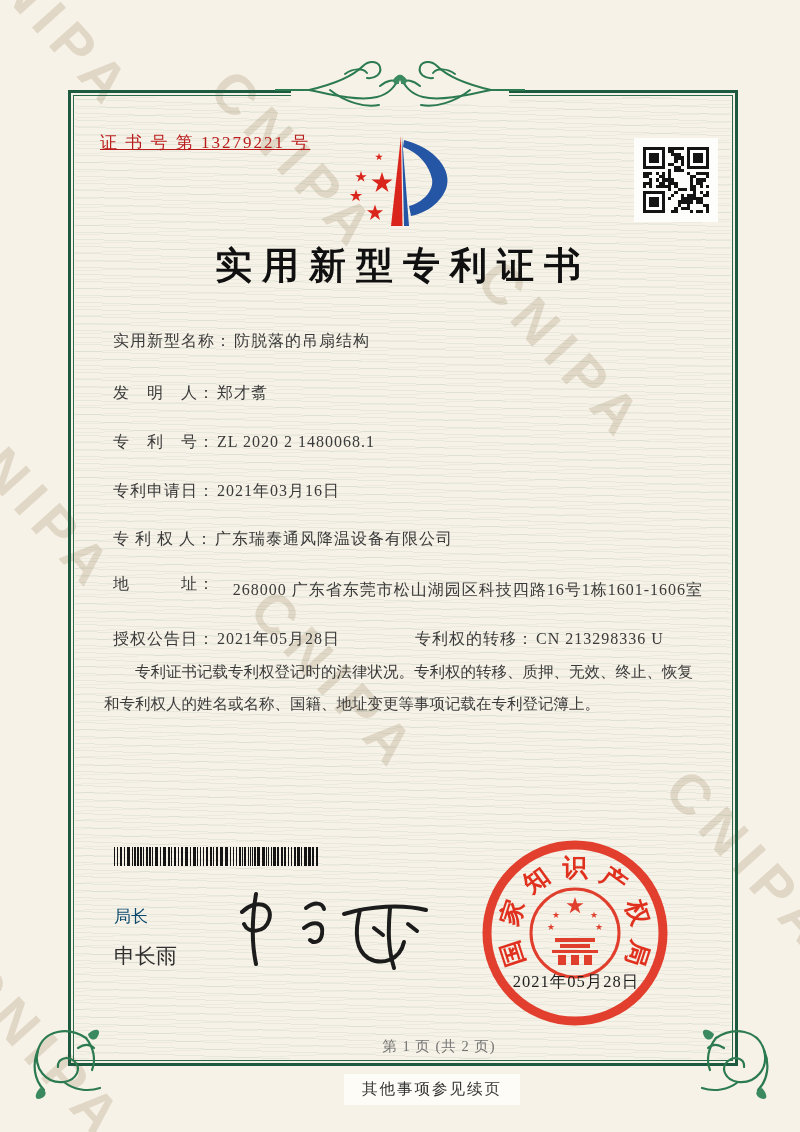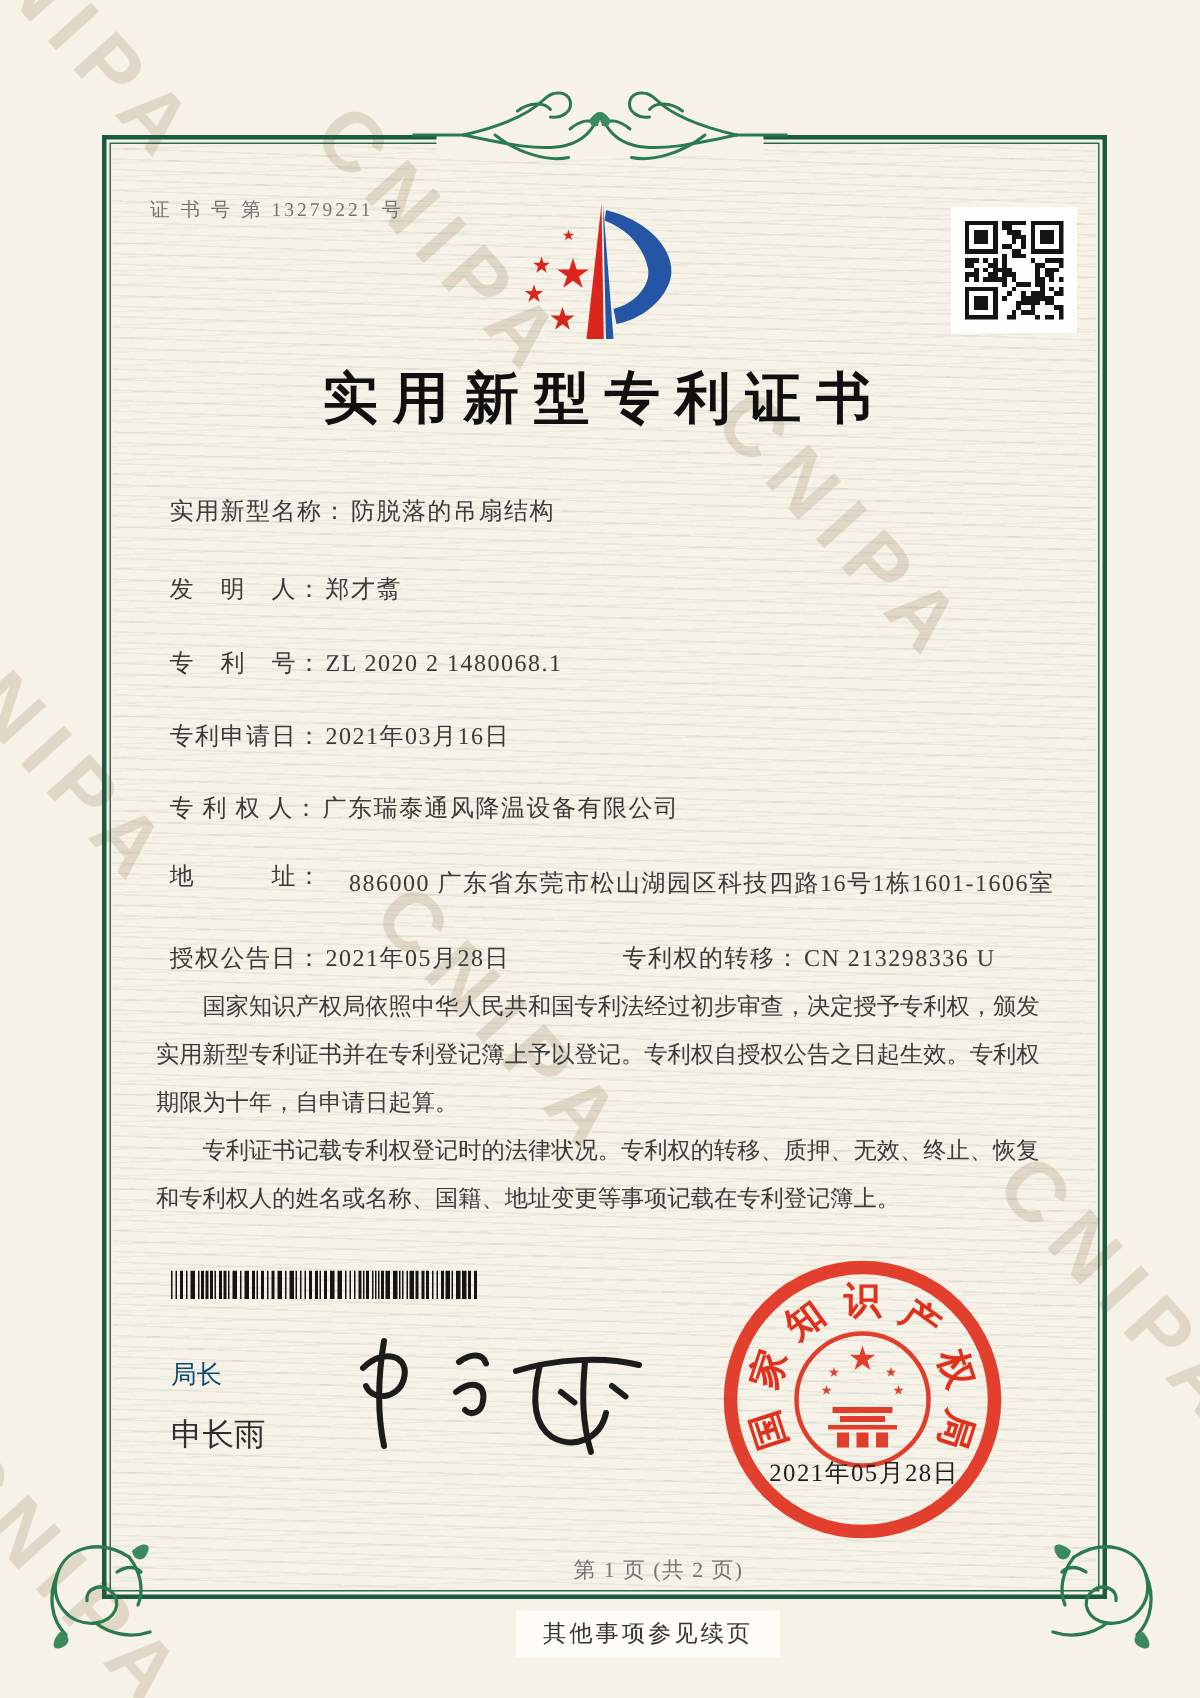--- a/index.html
+++ b/index.html
@@ -29,21 +29,21 @@
       repeating-linear-gradient(2deg,  rgba(90,140,110,0.10) 0 1px, transparent 1px 7px),
       repeating-linear-gradient(-2deg, rgba(90,140,110,0.07) 0 1px, transparent 1px 9px);
   }
   .ornament-top{position:absolute;left:275px;top:56px;z-index:2;}
   .corner{position:absolute;z-index:2;}
   .corner.bl{left:28px;top:1024px;}
   .corner.br{left:694px;top:1024px;transform:scaleX(-1);}
   
   .cert-no{
     position:absolute;left:100px;top:131px;z-index:2;
-    font-size:13px;letter-spacing:2px;color:#737373;
+    font-size:17px;letter-spacing:2px;color:#b91c1c;text-decoration:underline;
   }
   .qr-box{
     position:absolute;left:634px;top:138px;width:84px;height:84px;z-index:2;
     background:#fdfdfb;display:flex;align-items:center;justify-content:center;
   }
   .logo{position:absolute;left:332px;top:126px;z-index:2;}
   .title{
     position:absolute;left:68px;top:241px;width:670px;z-index:2;
     text-align:center;font-size:37px;font-weight:bold;letter-spacing:10px;color:#101010;
     font-family:"Liberation Sans","DejaVu Sans",sans-serif;
@@ -328,31 +328,30 @@
 <div class="row" style="top:432px">
   <span class="lbl">专　利　号：</span><span class="val">ZL 2020 2 1480068.1</span>
 </div>
 <div class="row" style="top:481px">
   <span class="lbl">专利申请日：</span><span class="val">2021年03月16日</span>
 </div>
 <div class="row" style="top:529px">
   <span class="lbl">专 利 权 人：</span><span class="val">广东瑞泰通风降温设备有限公司</span>
 </div>
 <div class="row" style="top:574px">
-  <span class="lbl">地　　　址：</span><span class="val wrap">886000 广东省东莞市松山湖园区科技四路16号1栋1601-1606室</span>
+  <span class="lbl">地　　　址：</span><span class="val wrap">268000 广东省东莞市松山湖园区科技四路16号1栋1601-1606室</span>
 </div>
 <div class="row" style="top:629px">
   <span class="lbl">授权公告日：</span><span class="val">2021年05月28日</span>
 </div>
 <div class="row pair2" style="top:629px">
   <span class="lbl">专利权的转移：</span><span class="val">CN 213298336 U</span>
 </div>
 
 <div class="paras">
-  <p>国家知识产权局依照中华人民共和国专利法经过初步审查，决定授予专利权，颁发实用新型专利证书并在专利登记簿上予以登记。专利权自授权公告之日起生效。专利权期限为十年，自申请日起算。</p>
   <p>专利证书记载专利权登记时的法律状况。专利权的转移、质押、无效、终止、恢复和专利权人的姓名或名称、国籍、地址变更等事项记载在专利登记簿上。</p>
 </div>
 
 <svg class="barcode" width="210" height="19" viewBox="0 0 210 19">
   <g fill="#141414">
       <rect x="1" y="0" width="1" height="19"></rect>
       <rect x="4" y="0" width="1" height="19"></rect>
       <rect x="7" y="0" width="2" height="19"></rect>
       <rect x="11" y="0" width="1" height="19"></rect>
       <rect x="14" y="0" width="3" height="19"></rect>

